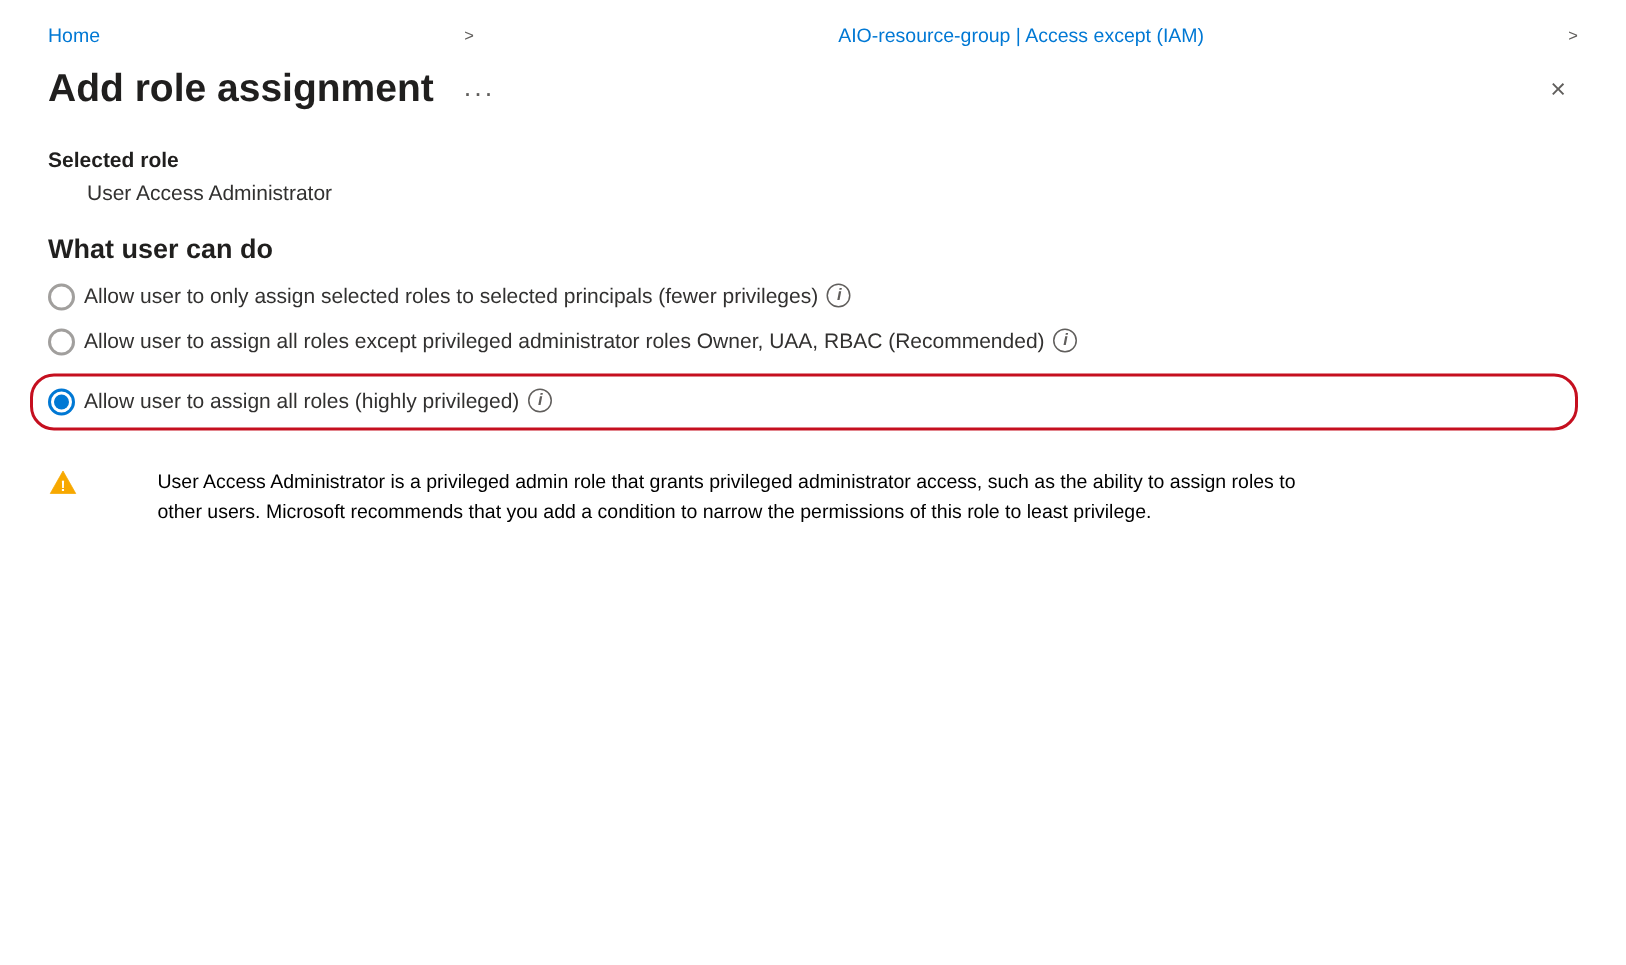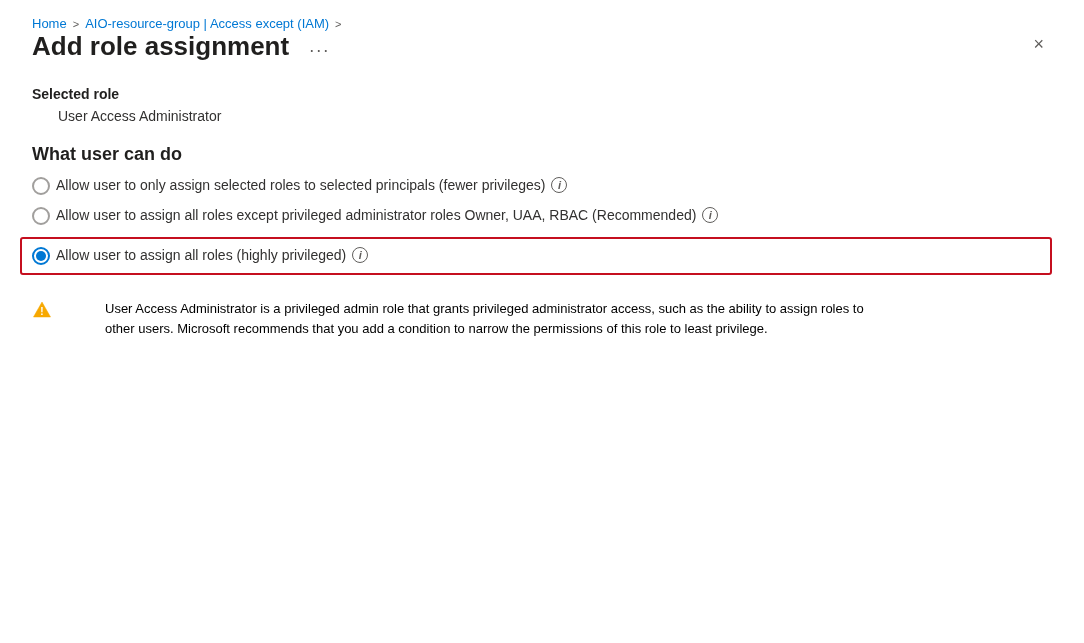--- a/index.html
+++ b/index.html
@@ -15,36 +15,38 @@
       background: #fff;
       padding: 16px 32px 32px 32px;
       position: relative;
     }
     .breadcrumb {
       display: flex;
       align-items: center;
       gap: 6px;
       font-size: 13px;
       color: #0078d4;
+      margin-bottom: 12px;
+      justify-content: space-between;
     }
     .breadcrumb span {
       color: #605e5c;
     }
     .breadcrumb a {
       color: #0078d4;
       text-decoration: none;
       cursor: pointer;
     }
     .chevron {
       color: #605e5c;
       font-size: 11px;
     }
     .header-row {
       display: flex;
-      align-items: flex-start;
+      align-items: center;
       justify-content: space-between;
       margin-bottom: 24px;
       gap: 37px;
     }
     .page-title-area {
       display: flex;
       align-items: center;
       gap: 12px;
     }
     .page-title {
@@ -118,21 +120,21 @@
     }
     .radio-option {
       display: flex;
       align-items: flex-start;
       gap: 6px;
       margin-bottom: 12px;
       cursor: pointer;
     }
     .radio-option.highlighted {
       border: 2px solid #c50f1f;
-      border-radius: 3px;
+      border-radius: 16px;
       padding: 8px 10px;
       margin-left: -12px;
       background: #fff;
     }
     .radio-input {
       width: 18px;
       height: 18px;
       border-radius: 50%;
       border: 2px solid #0078d4;
       display: flex;

